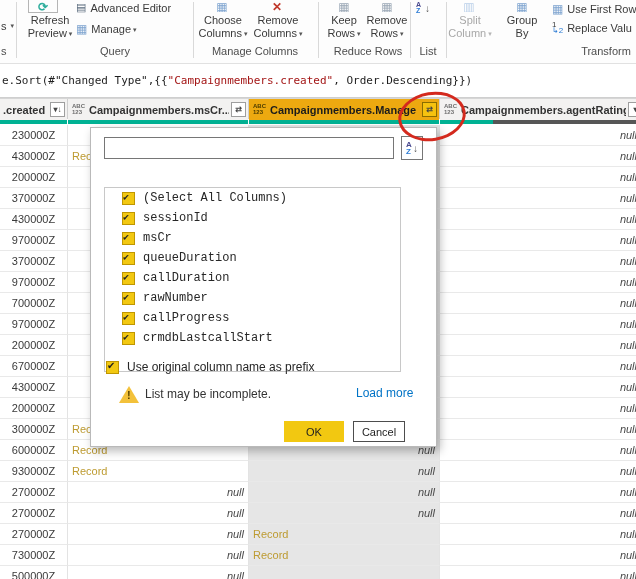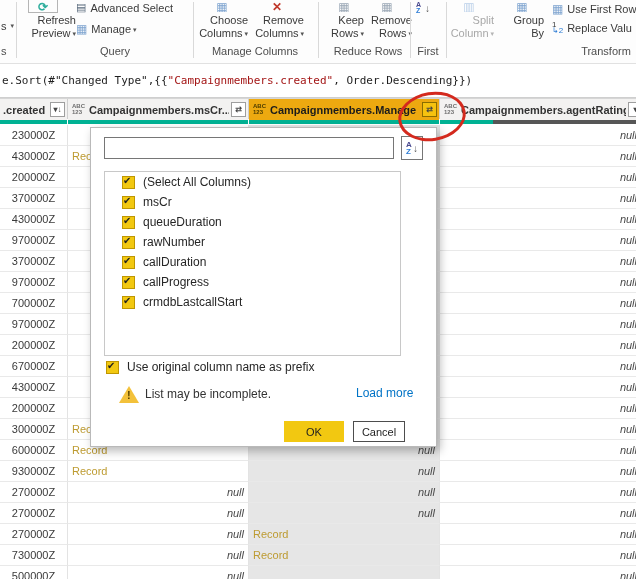--- a/index.html
+++ b/index.html
@@ -4,21 +4,21 @@
 <style>
   html,body{margin:0;padding:0;}
   body{width:636px;height:579px;overflow:hidden;position:relative;background:#fff;
        font-family:"Liberation Sans",sans-serif;-webkit-font-smoothing:antialiased;}
 
   
   .ribbon{position:absolute;left:0;top:0;width:636px;height:63px;background:#fdfdfd;
           border-bottom:1px solid #e1e1e1;}
   .rsep{position:absolute;top:2px;width:1px;height:56px;background:#d9d9d9;}
   .rgl{position:absolute;top:45px;font-size:11px;color:#4d4d4d;text-align:center;white-space:nowrap;}
-  .rbig{position:absolute;text-align:right;font-size:11px;color:#3a3a3a;line-height:12.5px;white-space:nowrap;}
+  .rbig{position:absolute;text-align:center;font-size:11px;color:#3a3a3a;line-height:12.5px;white-space:nowrap;}
   .rsmall{position:absolute;font-size:11px;color:#3a3a3a;white-space:nowrap;display:flex;align-items:center;gap:4px;}
   .caret::after{content:" ▾";font-size:7px;color:#555;vertical-align:1px;}
   .disabled{color:#a8a8a8;}
   .disabled.caret::after{color:#b5b5b5;}
   .ricon{position:absolute;top:0;height:12px;overflow:hidden;line-height:12px;text-align:center;}
   .g-grid{color:#7da3cf;font-size:12px;}
   .g-grid-lt{color:#b9cfe8;font-size:12px;}
   .g-grid-gray{color:#9aa7b5;font-size:12px;}
   .g-refresh{color:#2fae9d;font-size:12px;font-weight:bold;}
   .g-redx{color:#c0392b;font-size:12px;font-weight:bold;}
@@ -69,22 +69,22 @@
   .recordv{text-align:left;color:#bd9b31;}
 
   
   .popup{position:absolute;left:90px;top:127px;width:347px;height:320px;background:#fff;
          border:1px solid #b9b9b9;box-shadow:3px 4px 9px rgba(0,0,0,.28);z-index:10;box-sizing:border-box;}
   .psearch{position:absolute;left:13px;top:9px;width:290px;height:22px;border:1px solid #767676;
            box-sizing:border-box;font-size:11px;padding:0 4px;outline:none;}
   .pazbtn{position:absolute;left:310px;top:8px;width:22px;height:24px;border:1px solid #767676;background:#fff;
           box-sizing:border-box;display:flex;align-items:center;justify-content:center;gap:1px;cursor:pointer;}
   .pazbtn .azmini{font-size:8px;line-height:7px;}
-  .plist{position:absolute;left:13px;top:43px;width:297px;height:185px;border:1px solid #c8c8c8;
-         box-sizing:border-box;overflow:hidden;background:#fff;}
+  .plist{position:absolute;left:13px;top:59px;width:297px;height:185px;border:1px solid #c8c8c8;
+         box-sizing:border-box;overflow:hidden;background:#fff;font-family:Liberation Mono, monospace;}
   .pitem{height:20px;display:flex;align-items:center;gap:8px;padding-left:17px;font-size:12px;color:#262626;}
   .cb{flex:0 0 auto;width:13px;height:13px;background:#f2c811;border:1px solid #bf9600;position:relative;box-sizing:border-box;}
   .cb::after{content:"✔";position:absolute;left:0px;top:-2px;font-size:10px;color:#1f1f1f;}
   .pprefix{position:absolute;left:15px;top:232px;display:flex;align-items:center;gap:8px;
            font-size:12px;color:#262626;}
   .pwarn{position:absolute;left:28px;top:256px;width:300px;height:20px;display:flex;align-items:center;}
   .wtri{position:relative;width:0;height:0;border-left:10px solid transparent;border-right:10px solid transparent;
         border-bottom:17px solid #f3c13a;flex:0 0 auto;}
   .wtri::after{content:"!";position:absolute;left:-2px;top:3px;font-size:11px;font-weight:bold;color:#5a4500;}
   .wtext{font-size:12px;color:#333;margin-left:6px;}
@@ -109,21 +109,21 @@
     </div>
   <div class="rgl" style="left:1px;">s</div>
   <div class="rsep" style="left:16px;"></div>
 
   <div class="rbig" style="left:24px;top:14px;width:52px;">
     <div>Refresh</div>
     <div class="caret"><span>Preview</span></div>
   </div>
   <div class="rsmall" style="left:76px;top:1px;">
     <span class="g-doc">▤</span>
-    <span>Advanced Select</span>
+    <span>Advanced Editor</span>
   </div>
   <div class="rsmall" style="left:76px;top:22px;">
     <span class="g-grid">▦</span>
     <span class="caret"><span>Manage</span></span>
   </div>
   <div class="rgl" style="left:85px;width:60px;">Query</div>
   <div class="rsep" style="left:193px;"></div>
 
   <div class="ricon" style="left:211px;width:22px;"><span class="g-grid">▦</span></div>
   <div class="rbig" style="left:198px;top:14px;width:50px;">
@@ -151,21 +151,21 @@
   <div class="rgl" style="left:330px;width:76px;">Reduce Rows</div>
   <div class="rsep" style="left:410px;"></div>
 
   <div class="rsmall" style="left:416px;top:2px;">
     <span class="azmini">
         <span class="a">A</span>
         <span class="z">Z</span>
       </span>
     <span class="azarrow">↓</span>
   </div>
-  <div class="rgl" style="left:408px;width:40px;">First</div>
+  <div class="rgl" style="left:408px;width:40px;">List</div>
   <div class="rsep" style="left:446px;"></div>
 
   <div class="ricon" style="left:458px;width:22px;"><span class="g-grid-lt">▥</span></div>
   <div class="rbig disabled" style="left:446px;top:14px;width:48px;">
     <div>Split</div>
     <div class="caret disabled"><span>Column</span></div>
   </div>
   <div class="ricon" style="left:511px;width:22px;"><span class="g-grid">▦</span></div>
   <div class="rbig" style="left:500px;top:14px;width:44px;">
     <div>Group</div>
@@ -377,33 +377,37 @@
       </span>
     <span class="azarrow">↓</span>
   </div>
   <div class="plist">
       <div class="pitem">
         <span class="cb"></span>
         <span>(Select All Columns)</span>
       </div>
       <div class="pitem">
         <span class="cb"></span>
+        <span>sessionId</span>
+      </div>
+      <div class="pitem">
+        <span class="cb"></span>
         <span>msCr</span>
       </div>
       <div class="pitem">
         <span class="cb"></span>
         <span>queueDuration</span>
       </div>
       <div class="pitem">
         <span class="cb"></span>
+        <span>callDuration</span>
+      </div>
+      <div class="pitem">
+        <span class="cb"></span>
         <span>rawNumber</span>
-      </div>
-      <div class="pitem">
-        <span class="cb"></span>
-        <span>callDuration</span>
       </div>
       <div class="pitem">
         <span class="cb"></span>
         <span>callProgress</span>
       </div>
       <div class="pitem">
         <span class="cb"></span>
         <span>crmdbLastcallStart</span>
       </div>
     </div>

